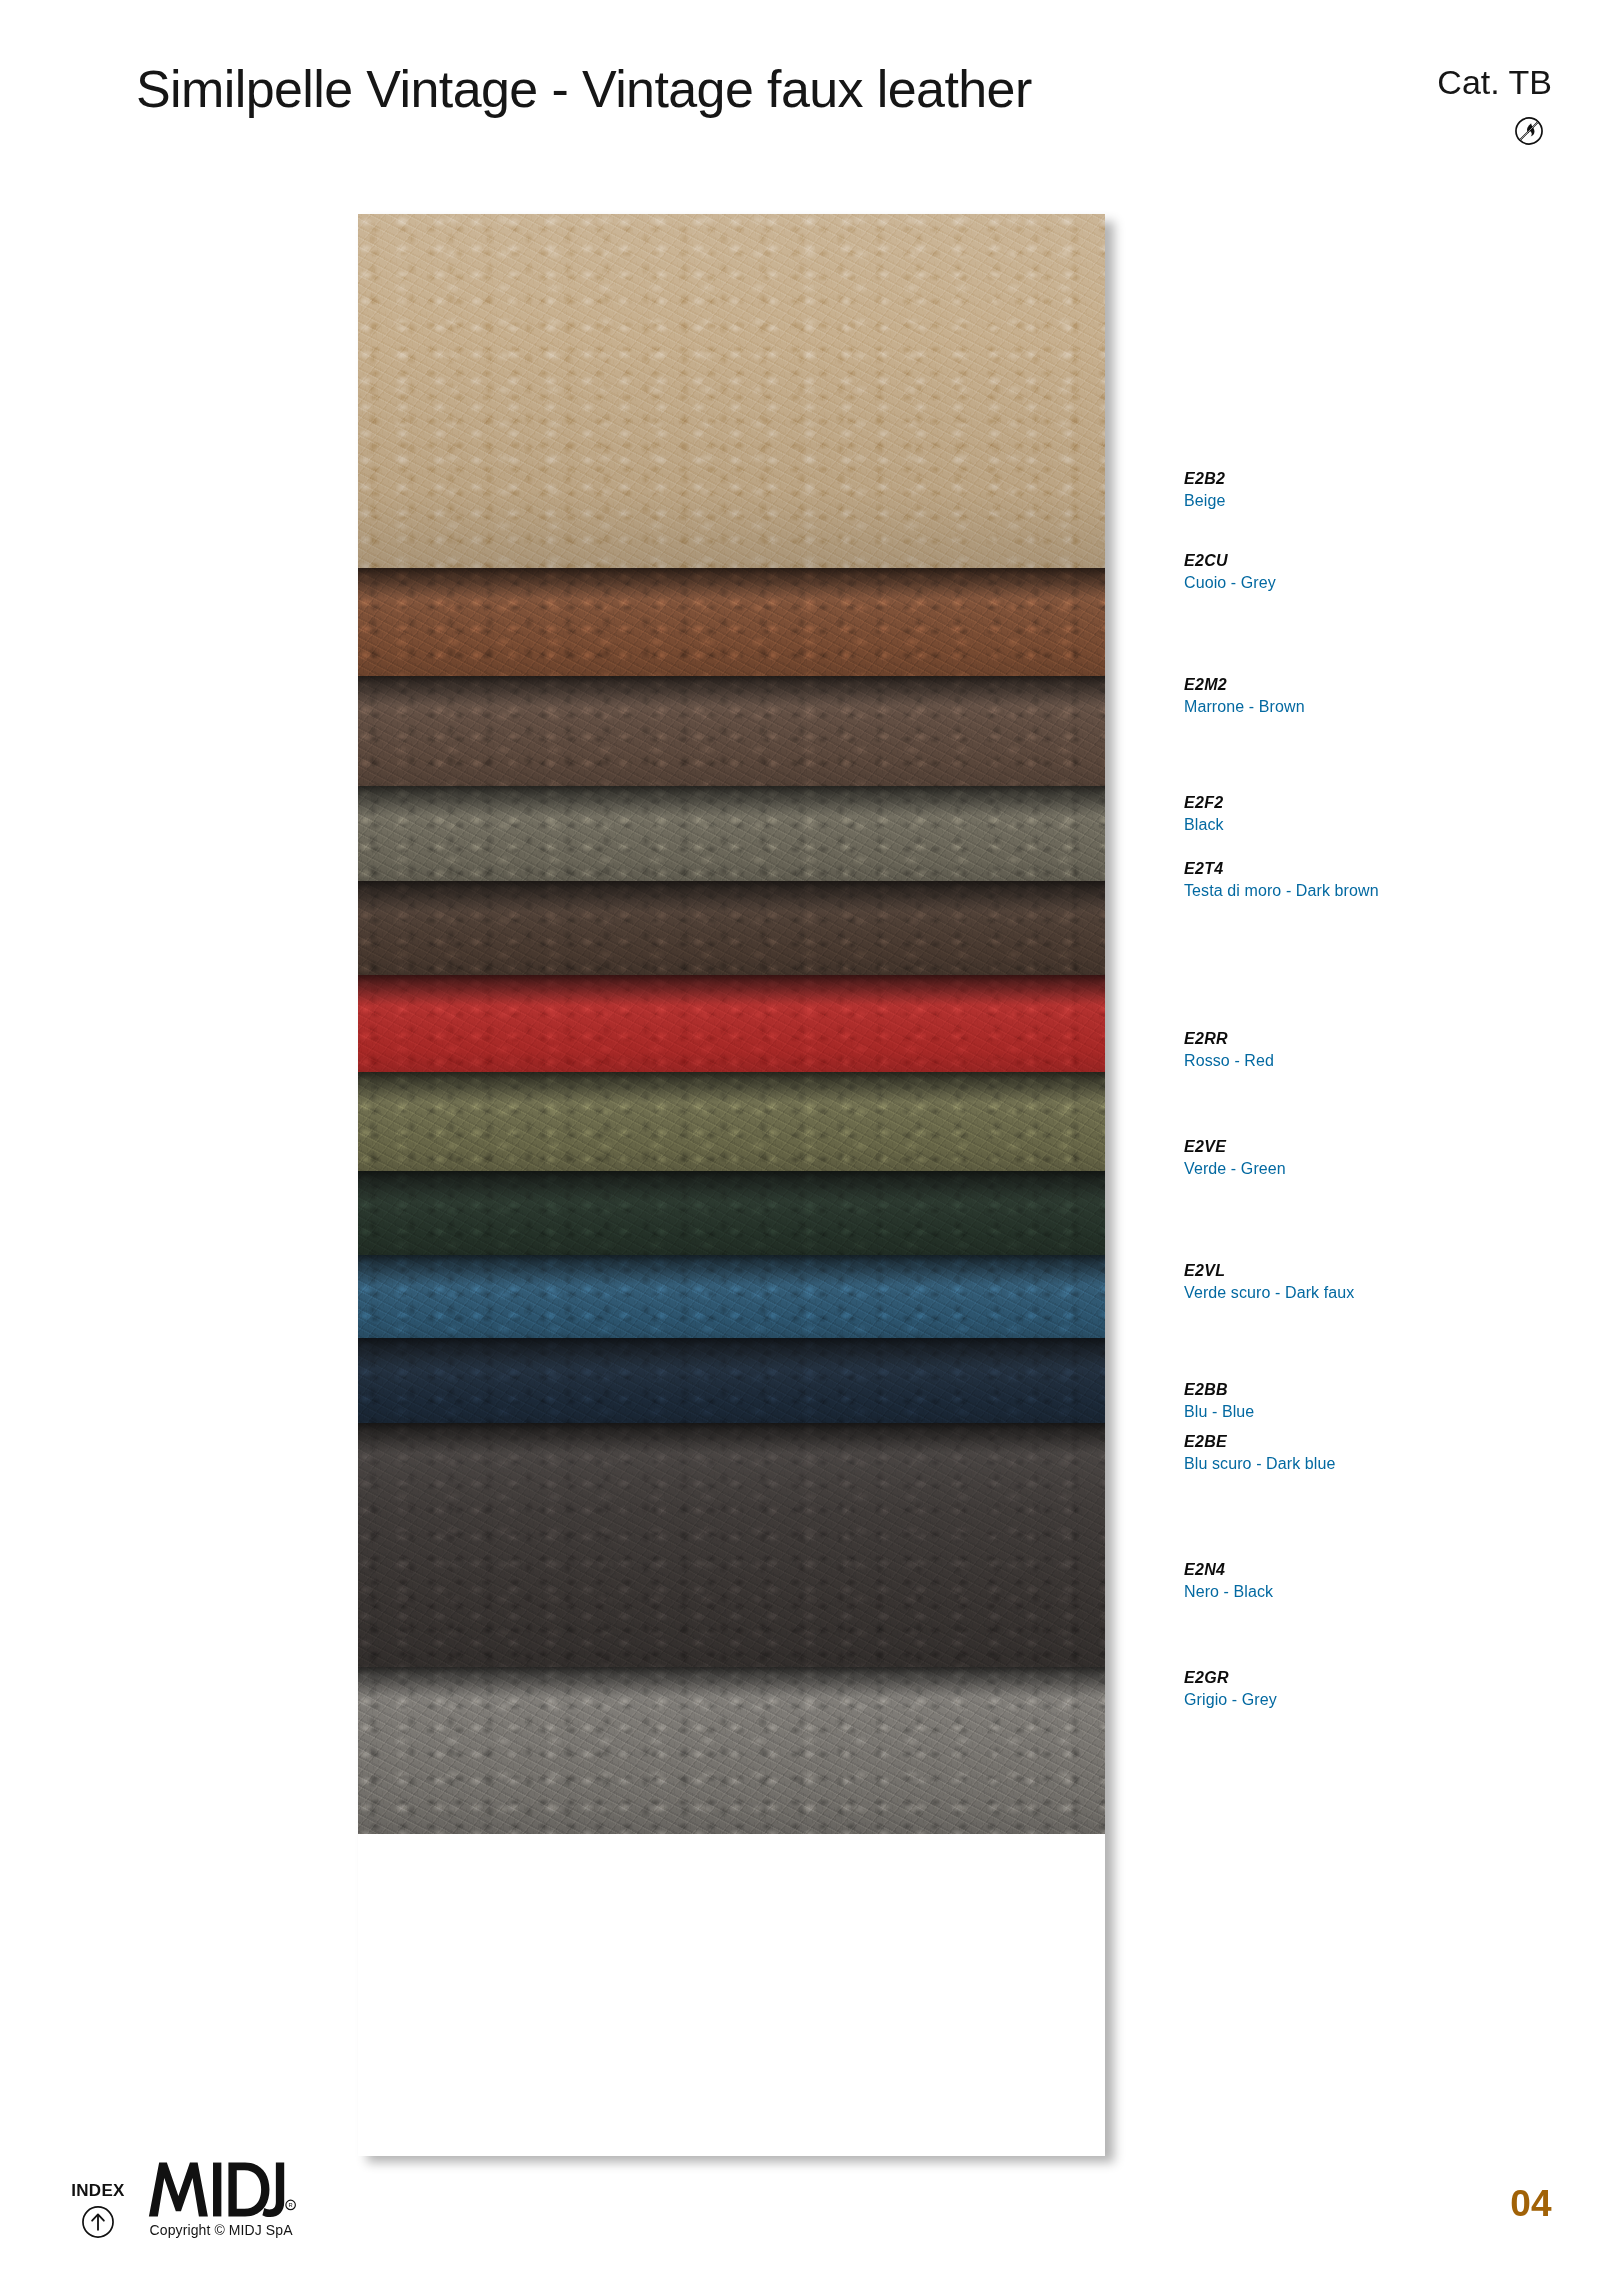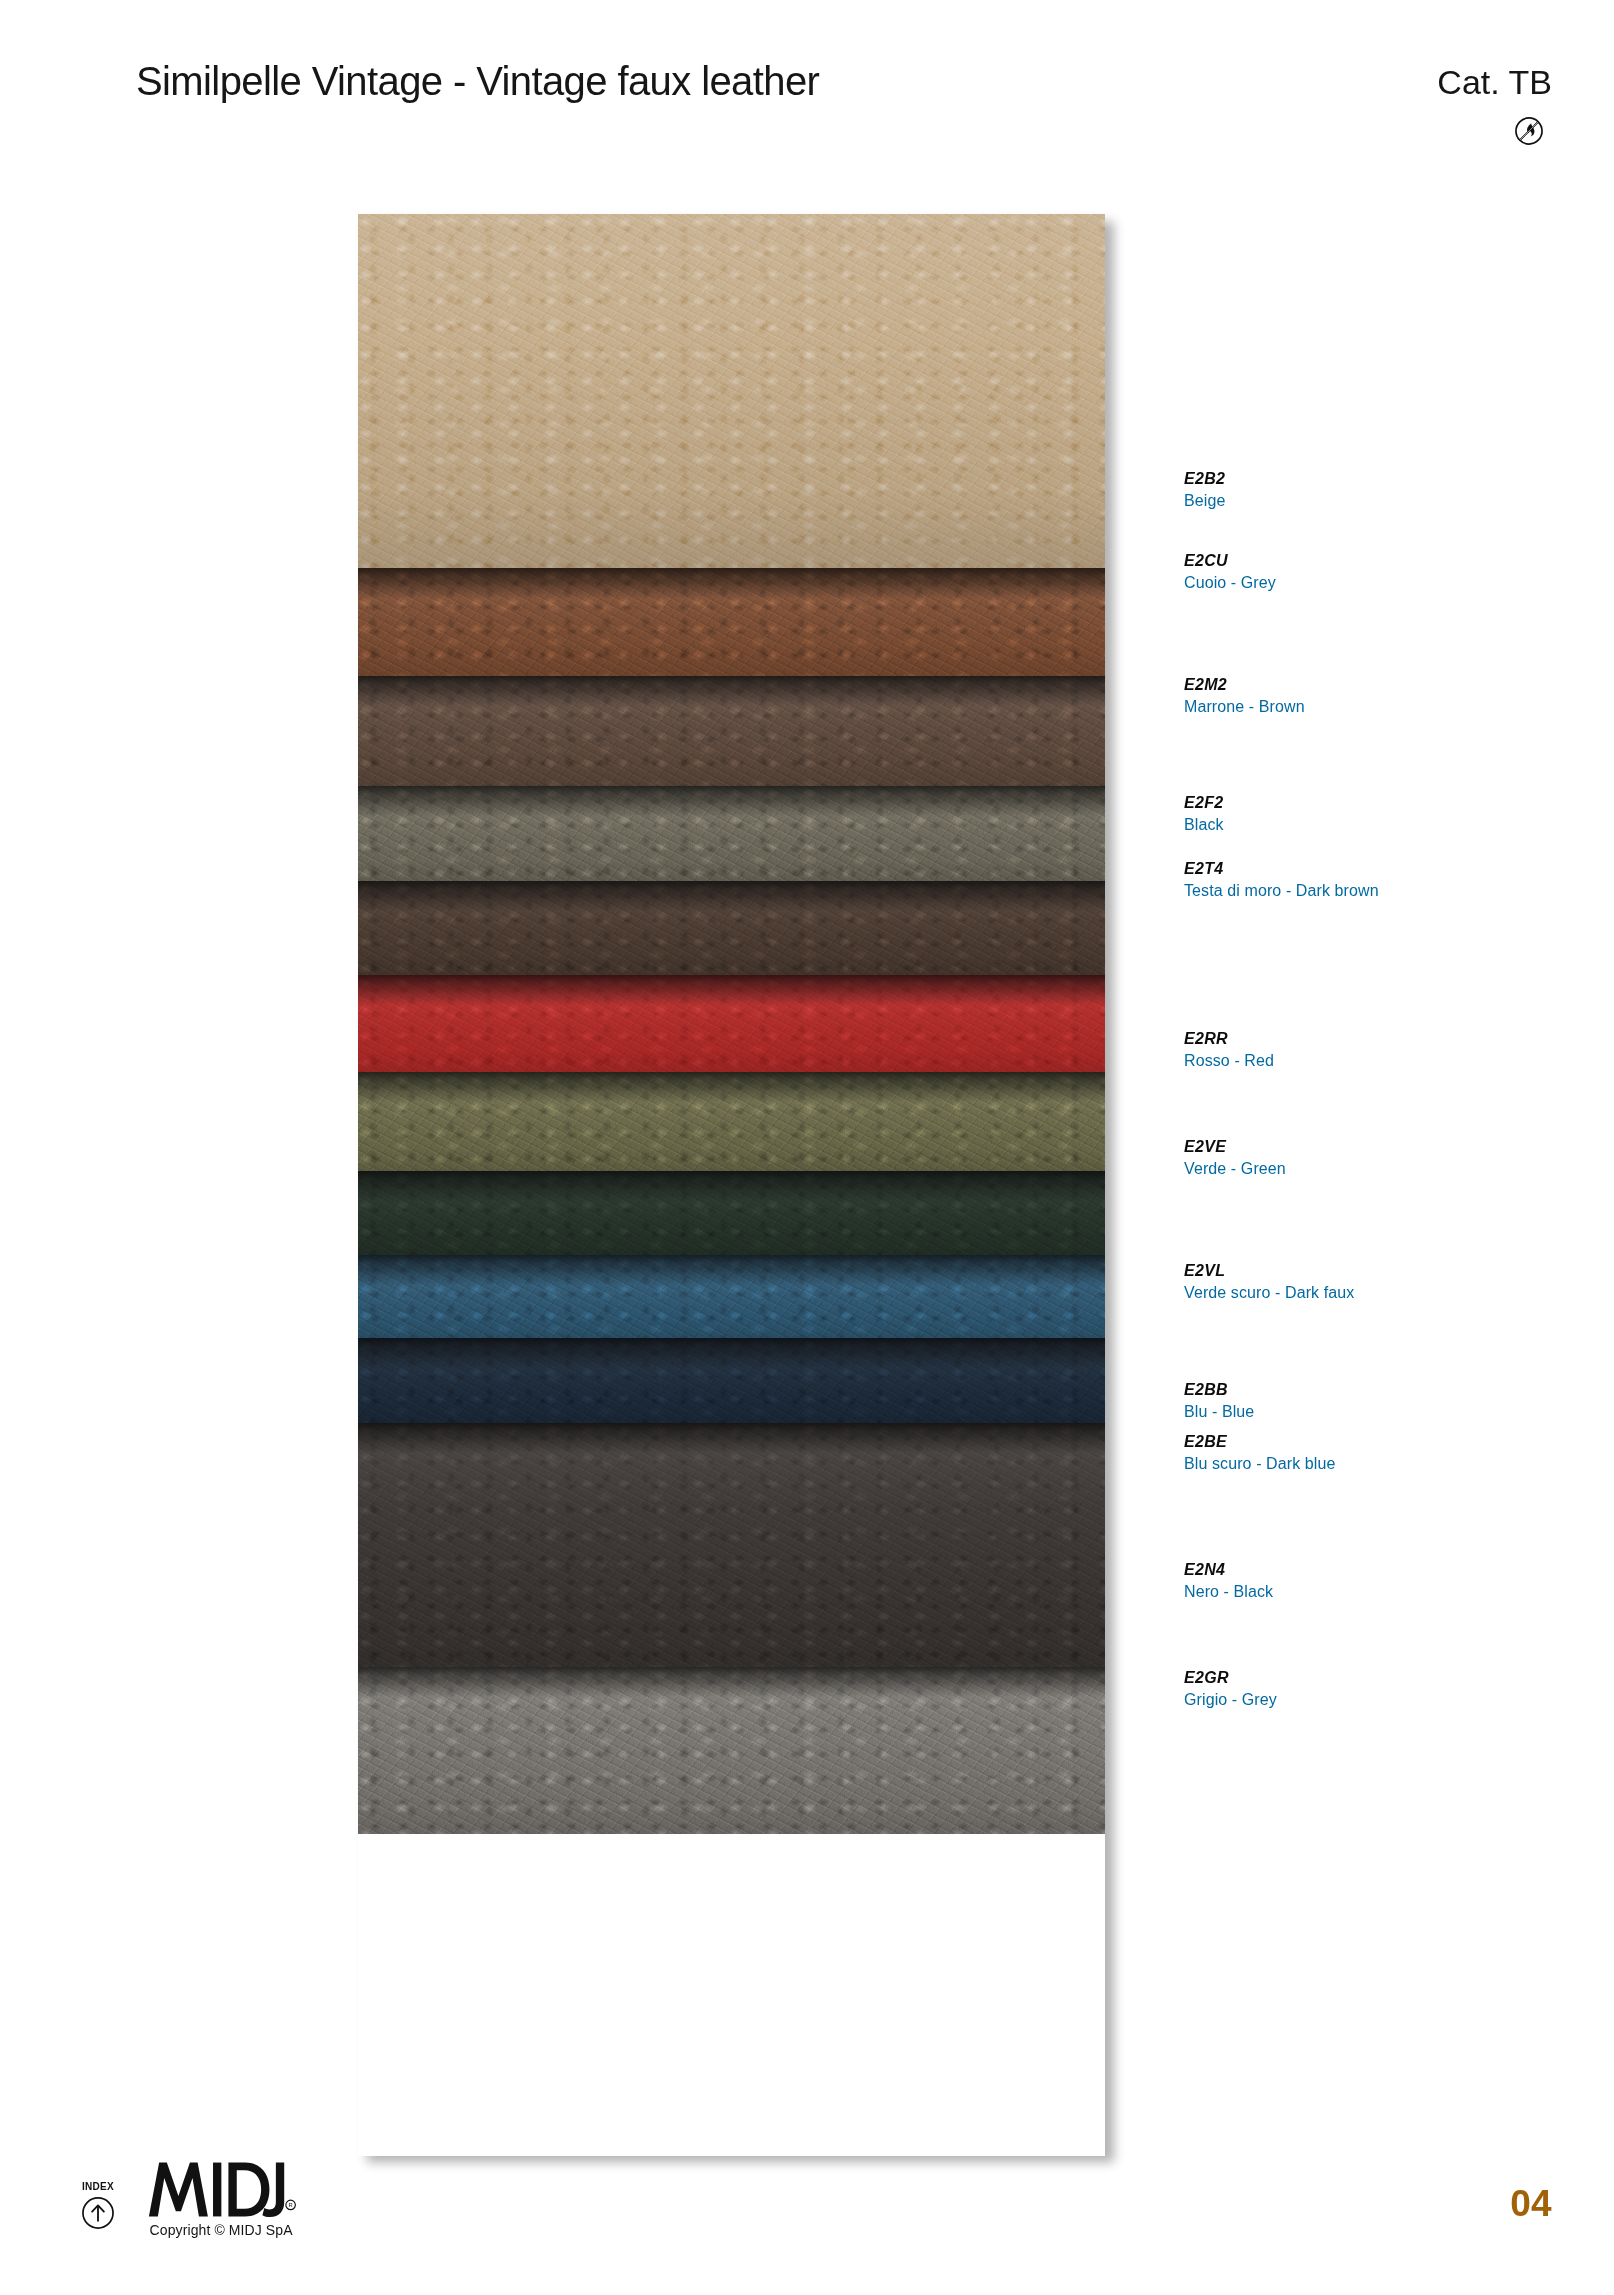--- a/index.html
+++ b/index.html
@@ -5,21 +5,21 @@
 <style>
   html,body{margin:0;padding:0;}
   body{
     width:1614px;height:2295px;position:relative;background:#ffffff;
     font-family:"Liberation Sans",sans-serif;overflow:hidden;
   }
 
   
   #page-title{
     position:absolute;left:136px;top:59px;
-    font-size:40px;font-weight:300;letter-spacing:-0.6px;color:#161616;
+    font-size:52px;font-weight:300;letter-spacing:-0.6px;color:#161616;
     white-space:nowrap;
   }
   #cat-block{
     position:absolute;right:62px;top:65px;width:194px;text-align:right;
   }
   #cat-label{
     font-size:34px;font-weight:300;color:#161616;letter-spacing:0px;
     line-height:1;display:block;
   }
   #flame-icon{
@@ -82,21 +82,21 @@
     font-size:16px;font-weight:400;color:#0369a1;
     letter-spacing:0.1px;line-height:1.35;display:block;margin-top:2.6px;
   }
 
   
   #footer{position:absolute;left:0;bottom:0;width:100%;height:149px;}
   #index-btn{
     position:absolute;left:67px;top:35px;width:62px;text-align:center;
   }
   #index-label{
-    font-size:10px;font-weight:700;color:#111;letter-spacing:0.3px;display:block;
+    font-size:17px;font-weight:700;color:#111;letter-spacing:0.3px;display:block;
   }
   #index-arrow{display:block;margin-top:3.9px;}
   #brand{
     position:absolute;left:147px;top:14px;
   }
   #brand-mark{display:block;}
   #copyright{
     display:block;margin-top:1.3px;margin-left:2.6px;
     font-size:14px;font-weight:400;color:#141414;letter-spacing:0.1px;
   }

